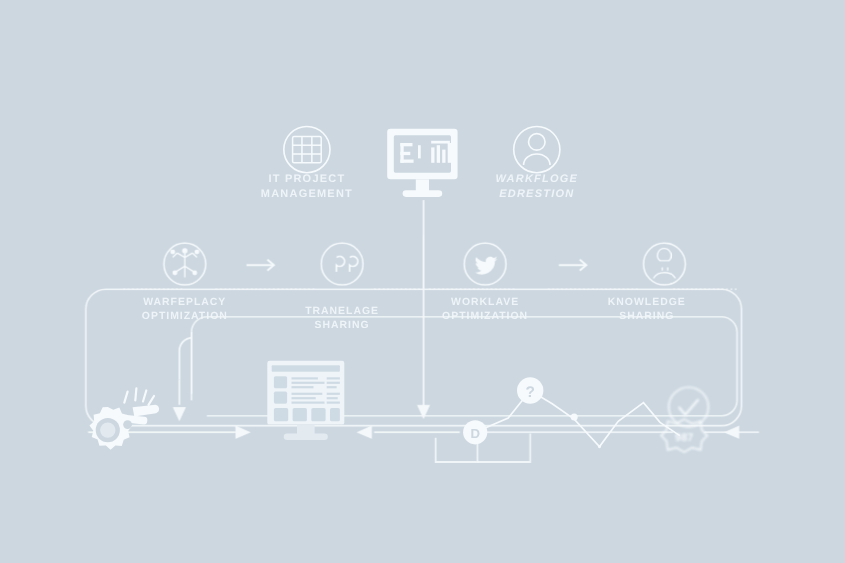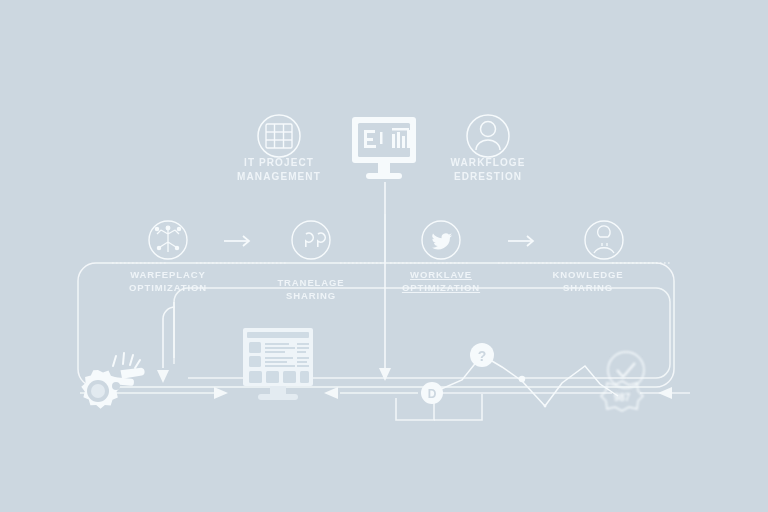--- a/index.html
+++ b/index.html
@@ -250,28 +250,28 @@
     <g filter="url(#soften2)">
       <path d="M622,381 l7,4 l8,-2 l1,8 l5,5 l-5,5 l-1,8 l-8,-2 l-7,4 l-7,-4 l-8,2 l-1,-8 l-5,-5 l5,-5 l1,-8 l8,2 z" fill="none" stroke="#f6fafc" stroke-width="1.5"></path>
       <text x="622" y="401" text-anchor="middle" font-family="Liberation Sans, sans-serif" font-size="10" font-weight="700" fill="#f6fafc">987</text>
     </g>
   </g>
 </svg>
 
 <div class="lbl top" style="left:219px;top:156px;width:120px;">IT PROJECT
 MANAGEMENT</div>
 
-<div class="lbl top" style="left:428px;top:156px;width:120px;">WARKFLOGE
+<div class="lbl top" style="left:428px;top:156px;width:120px;font-style:italic;">WARKFLOGE
 EDRESTION</div>
 
 <div class="lbl" style="left:112px;top:268px;width:112px;">WARFEPLACY
 OPTIMIZATION</div>
 
 <div class="lbl" style="left:257px;top:276px;width:108px;">TRANELAGE
 SHARING</div>
 
-<div class="lbl" style="left:387px;top:268px;width:108px;text-decoration:underline;">WORKLAVE
+<div class="lbl" style="left:387px;top:268px;width:108px;">WORKLAVE
 OPTIMIZATION</div>
 
 <div class="lbl" style="left:534px;top:268px;width:108px;">KNOWLEDGE
 SHARING</div>
 
 </div>
 
 </body></html>

